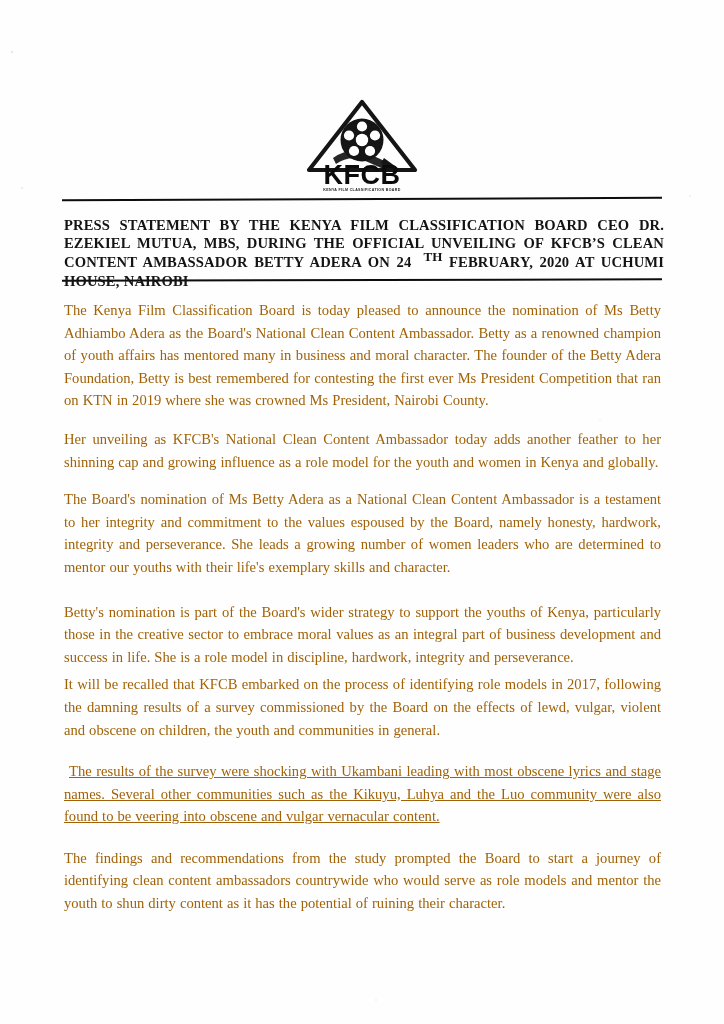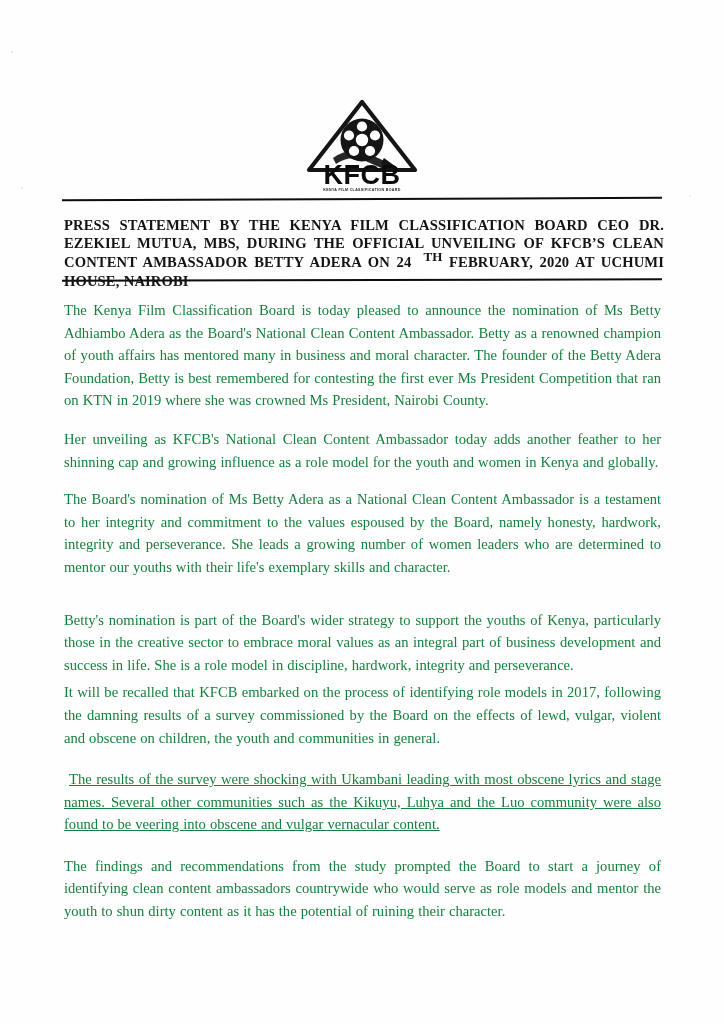--- a/index.html
+++ b/index.html
@@ -89,27 +89,27 @@
     top: 299px;
     width: 597px;
   }
   .para {
     font-size: 14.6px;
     line-height: 22.6px;
     text-align: justify;
     text-align-last: left;
     margin: 0 0 15.5px 0;
     word-spacing: .4px;
-    color: #15803d;
+    color: #a16207;
   }
   .para.indent-sp { text-indent: 5px; text-decoration: underline; }
   .para.p1 { margin-bottom: 16px; }
   .para.p2 { margin-bottom: 20px; }
   .para.p3 { margin-bottom: 15px; }
-  .para.p4 { margin-bottom: 30px; }
+  .para.p4 { margin-bottom: 22px; }
   .para.p5 { margin-bottom: 5px; }
   .para.p6 { margin-bottom: 19px; }
   .para.p7 { margin-bottom: 19px; }
 </style>
 </head>
 <body>
 
 <div class="page">
 
   <div class="logo-block">

